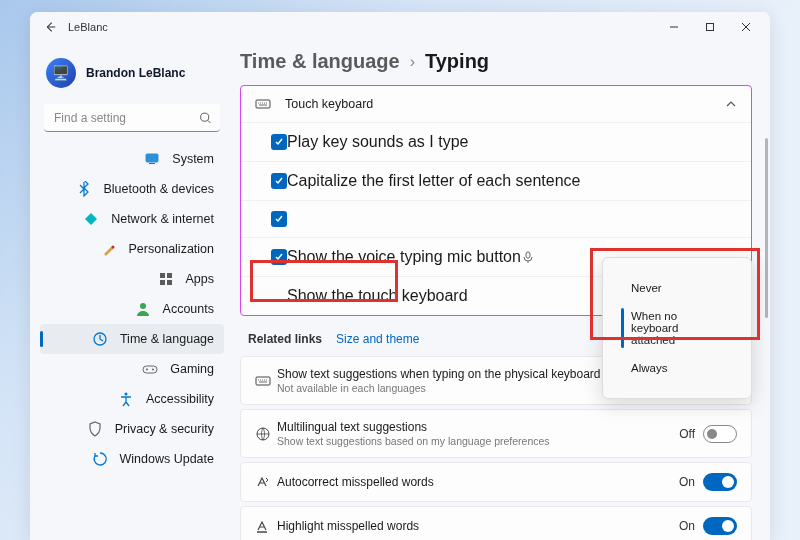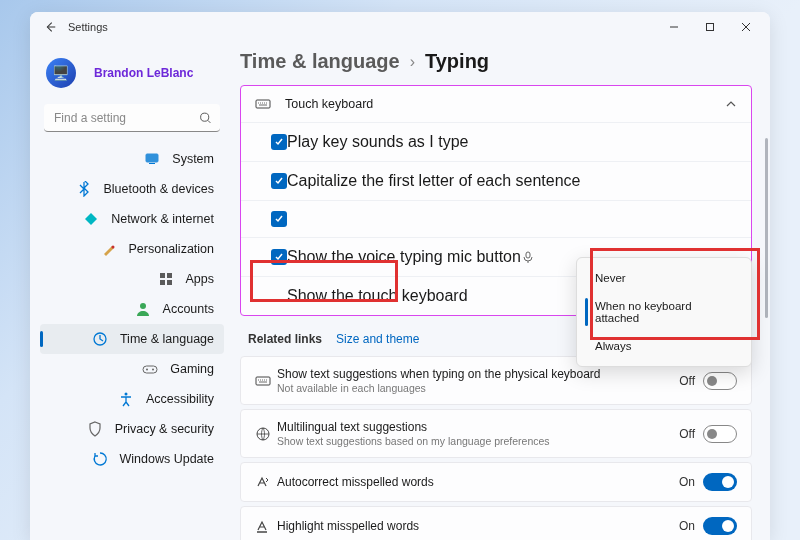--- a/index.html
+++ b/index.html
@@ -25,21 +25,21 @@
   background: #f5f7fb;
 }
 .back-btn { width: 28px; height: 28px; display: flex; align-items: center; justify-content: center; cursor: pointer; border-radius: 4px; }
 .titlebar-title { font-size: 11px; color: #333; margin-left: 4px; }
 .win-controls { margin-left: auto; display: flex; }
 .win-btn { width: 36px; height: 28px; display: flex; align-items: center; justify-content: center; cursor: pointer; }
 .body { flex: 1; display: flex; overflow: hidden; }
 .sidebar { width: 200px; padding: 6px 6px 6px 10px; display: flex; flex-direction: column; gap: 2px; overflow-y: auto; }
 .profile { display: flex; align-items: center; gap: 10px; padding: 10px 6px 14px 6px; }
 .avatar { width: 30px; height: 30px; border-radius: 50%; background: linear-gradient(135deg,#3b82f6,#1e40af); display:flex;align-items:center;justify-content:center;color:white;font-size:14px; }
-.profile-name { font-size: 12px; font-weight: 600; color: #6d28d9; margin-left: 8px; }
+.profile-name { font-size: 12px; font-weight: 600; color: #0f172a; }
 .search-box { position: relative; margin: 0 4px 10px 4px; }
 .search-input { width: 100%; height: 28px; border: none; border-bottom: 1px solid #888; background: #fdfdfd; border-radius: 4px; padding: 0 28px 0 10px; font-size: 12px; outline: none; }
 .search-input::placeholder { color: #888; }
 .search-icon-pos { position: absolute; right: 8px; top: 50%; transform: translateY(-50%); color: #555; pointer-events: none; }
 .nav-item { display: flex; align-items: center; gap: 12px; height: 30px; padding: 0 10px; border-radius: 4px; cursor: pointer; font-size: 12.5px; color: #1a1a1a; justify-content: flex-end; }
 .nav-item.active { background: #e8ecf0; position: relative; }
 .nav-item.active::before { content:""; position:absolute; left:0; top:7px; bottom:7px; width:3px; background:#0067c0; border-radius:2px; }
 .nav-icon { width: 16px; height: 16px; display:flex; align-items:center; justify-content:center; }
 .content { flex: 1; padding: 8px 18px 0 10px; overflow-y: auto; position: relative; }
 .breadcrumb { display: flex; align-items: center; gap: 10px; margin-bottom: 12px; }
@@ -61,41 +61,41 @@
 .setting-title { font-size: 12px; color: #1a1a1a; }
 .setting-sub { font-size: 10.5px; color: #777; margin-top: 1px; }
 .toggle-wrap { display:flex; align-items:center; gap:8px; }
 .toggle-label { font-size: 12px; color: #333; }
 .toggle { width: 34px; height: 18px; border-radius: 9px; position: relative; cursor: pointer; }
 .toggle.on { background: #0067c0; }
 .toggle.off { background: #fff; border: 1px solid #888; }
 .toggle::after { content:""; position:absolute; width:12px;height:12px; border-radius:50%; top:50%; transform:translateY(-50%); }
 .toggle.on::after { right:3px; background:white; }
 .toggle.off::after { left:3px; background:#888; width:10px;height:10px; }
-.dropdown-menu { position: absolute; background: #f9f9f9; border: 1px solid #ddd; border-radius: 6px; box-shadow: 0 6px 20px rgba(0,0,0,0.15); padding: 6px; width: 176px; z-index: 50; }
+.dropdown-menu { position: absolute; background: #f9f9f9; border: 1px solid #ddd; border-radius: 6px; box-shadow: 0 6px 20px rgba(0,0,0,0.15); padding: 16px; width: 150px; z-index: 50; }
 .dropdown-item { padding: 8px 12px; font-size: 11.5px; color: #1a1a1a; cursor: pointer; border-radius: 4px; position: relative; }
 .dropdown-item.selected::before { content:""; position:absolute; left:2px; top:6px; bottom:6px; width:3px; background:#0067c0; border-radius:2px; }
 .redbox { position: absolute; border: 3px solid #e03131; pointer-events: none; z-index: 60; }
 .mic-icon { color: #666; margin-left: 2px; }
 svg { display:block; }
 .scrollbar { position:absolute; right:2px; top:96px; bottom:10px; width:3px; }
 .scrollbar-thumb { position:absolute; top:0; width:3px; height:180px; background:#b0b4bc; border-radius:2px; }
 </style>
 </head>
 <body>
 
 <div class="window">
   <div class="titlebar">
     <div class="back-btn">
       <svg width="14" height="14" viewBox="0 0 16 16">
           <path d="M10 3 L5 8 L10 13" stroke="#333" stroke-width="1.2" fill="none"></path>
           <path d="M5 8 H14" stroke="#333" stroke-width="1.2"></path>
         </svg>
     </div>
-    <span class="titlebar-title">Settings</span>
+    <span class="titlebar-title">LeBlanc</span>
     <div class="win-controls">
       <div class="win-btn">
           <svg width="10" height="10">
             <path d="M1 5 H9" stroke="#333" stroke-width="1"></path>
           </svg>
         </div>
       <div class="win-btn">
           <svg width="10" height="10">
             <rect x="1.5" y="1.5" width="7" height="7" stroke="#333" stroke-width="1" fill="none"></rect>
           </svg>

